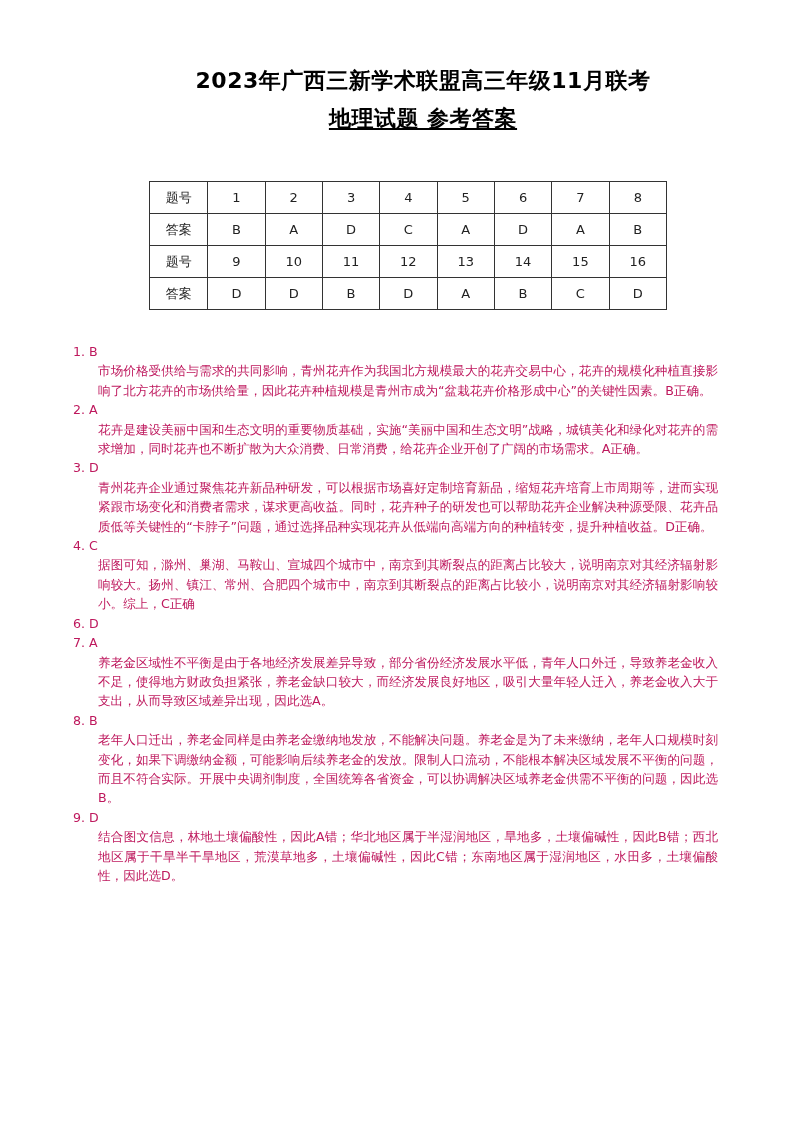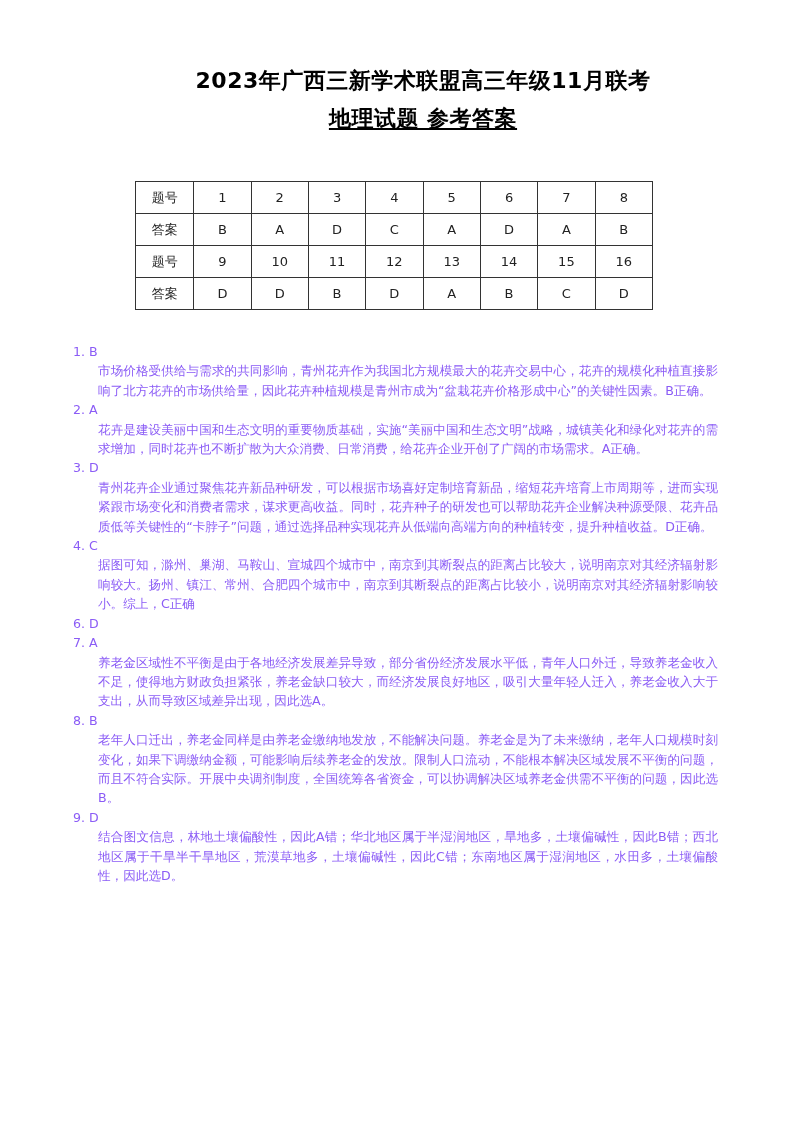--- a/index.html
+++ b/index.html
@@ -8,32 +8,32 @@
     font-family: "DejaVu Sans", "Liberation Sans", sans-serif;
     color: #111111;
   }
   .title {
     position: absolute; left: 0; width: 794px; text-align: center;
     font-weight: bold; font-size: 22px; letter-spacing: 0.5px; color: #000; padding-left: 26px;
   }
   .title1 { top: 66px; }
   .title2 { top: 104px; text-decoration: underline; }
   table.answers {
-    position: absolute; left: 135px; top: 181px;
+    position: absolute; left: 149px; top: 181px;
     border-collapse: collapse; width: 518px;
     font-size: 13px; color: #222;
   }
   table.answers td {
     border: 1.5px solid #333; height: 31px; text-align: center; padding: 0;
     width: 57px;
   }
   table.answers td.head { width: 58px; }
   .answers-list {
     position: absolute; left: 73px; top: 342px; width: 645px;
-    font-size: 12.6px; line-height: 19.4px; color: #8b5cf6;
+    font-size: 12.6px; line-height: 19.4px; color: #be185d;
   }
   .item-head { margin: 0; }
   .item-body { margin: 0 0 0 25px; text-align: justify; }
 </style>
 </head>
 <body>
 
 <div class="title title1">2023年广西三新学术联盟高三年级11月联考</div>
 <div class="title title2">地理试题  参考答案</div>
 

